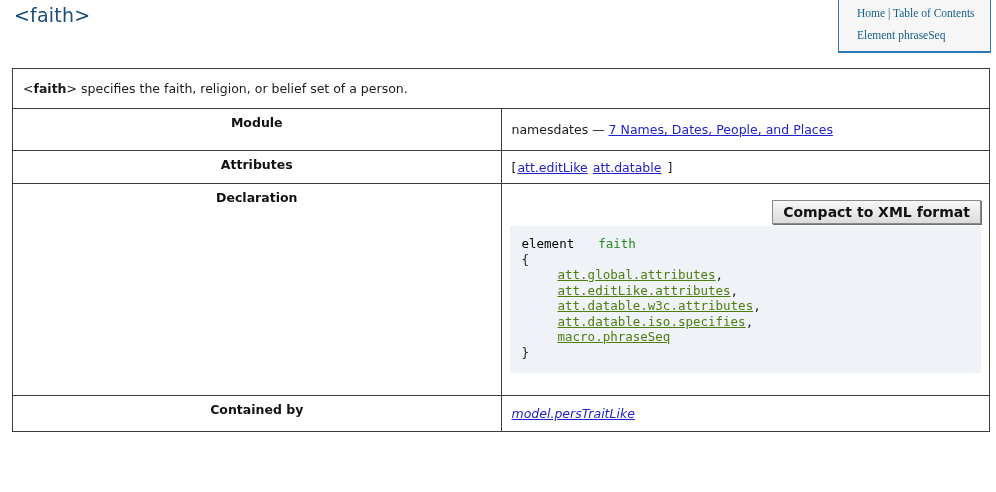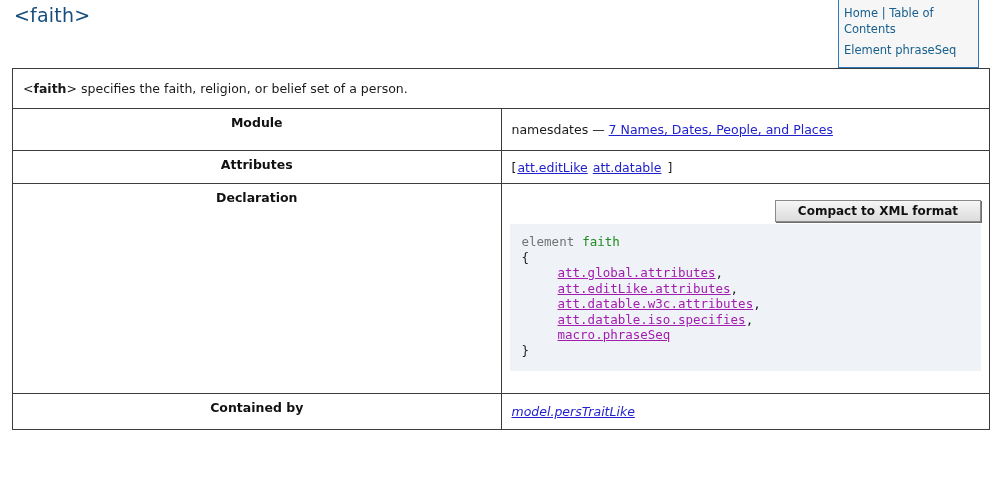--- a/index.html
+++ b/index.html
@@ -13,25 +13,25 @@
 
   
   .page-title {
     position: absolute; left: 14px; top: 4px;
     font-size: 19px; font-weight: normal; color: #154e7d;
     letter-spacing: 0.2px;
   }
 
   
   .navbox {
-    position: absolute; left: 838px; top: 0; width: 141px;
+    position: absolute; left: 838px; top: 0; width: 153px;
     background: #f6f6f6;
     border: 1px solid #2e7ab8; border-top: none; border-bottom-width: 2px;
-    padding: 6px 8px 8px 5px;
-    font-size: 11.5px; line-height: 1.35; color: #17608d;
+    padding: 6px 8px 8px 18px;
+    font-size: 11.5px; line-height: 1.35; color: #17608d; font-family: Liberation Serif, serif;
   }
   .navbox a { color: #17608d; text-decoration: none; cursor: pointer; }
   .nav-line2 { margin-top: 6px; }
 
   
   .doc-table {
     position: absolute; left: 12px; top: 68px; width: 978px;
     border-collapse: collapse; table-layout: fixed;
   }
   .doc-table th, .doc-table td {
@@ -51,36 +51,36 @@
   .attr-link-2 { margin-left: 5px; }
   .attr-close { margin-left: 6px; }
 
   .desc-name { font-weight: bold; }
 
   
   .decl-cell { padding: 0 8px 0 8px; vertical-align: top; }
   .decl-toolbar { text-align: right; margin-top: 14px; }
   .compact-btn {
     font-family: "DejaVu Sans", "Liberation Sans", sans-serif;
-    font-size: 12px; font-weight: bold; color: #111;
+    font-size: 14px; font-weight: bold; color: #111;
     background: linear-gradient(#f6f6f6, #dcdcdc);
     border: 1px solid #8a8a8a;
     box-shadow: 1px 1px 0 #6f6f6f;
-    padding: 3px 22px; cursor: pointer;
+    padding: 3px 10px; cursor: pointer;
   }
   .codeblock {
     background: #eff3f7;
     font-family: "DejaVu Sans Mono", "Liberation Mono", monospace;
     font-size: 12.5px; color: #222;
   }
   .decl-code { margin-top: 2px; margin-bottom: 20px; padding: 10px 12px 13px 12px; line-height: 15.5px; }
   .decl-line.indent { padding-left: 36px; }
-  .kw { color: #737373; margin-right: 8px; }
+  .kw { color: #000000; margin-right: 24px; }
   .elname { color: #228b22; }
-  .decl-code a.link { color: #a21caf; }
+  .decl-code a.link { color: #4d7c0f; }
 
   
   .example-cell { padding: 0 8px; vertical-align: top; }
   .example-code { margin: 19px 0 24px 0; padding: 12px 12px; }
   .tag-bracket { font-weight: bold; color: #111; }
   .tag-name { font-weight: bold; color: #26268c; }
 
   
   .containedby-link { font-style: italic; }
 </style>

